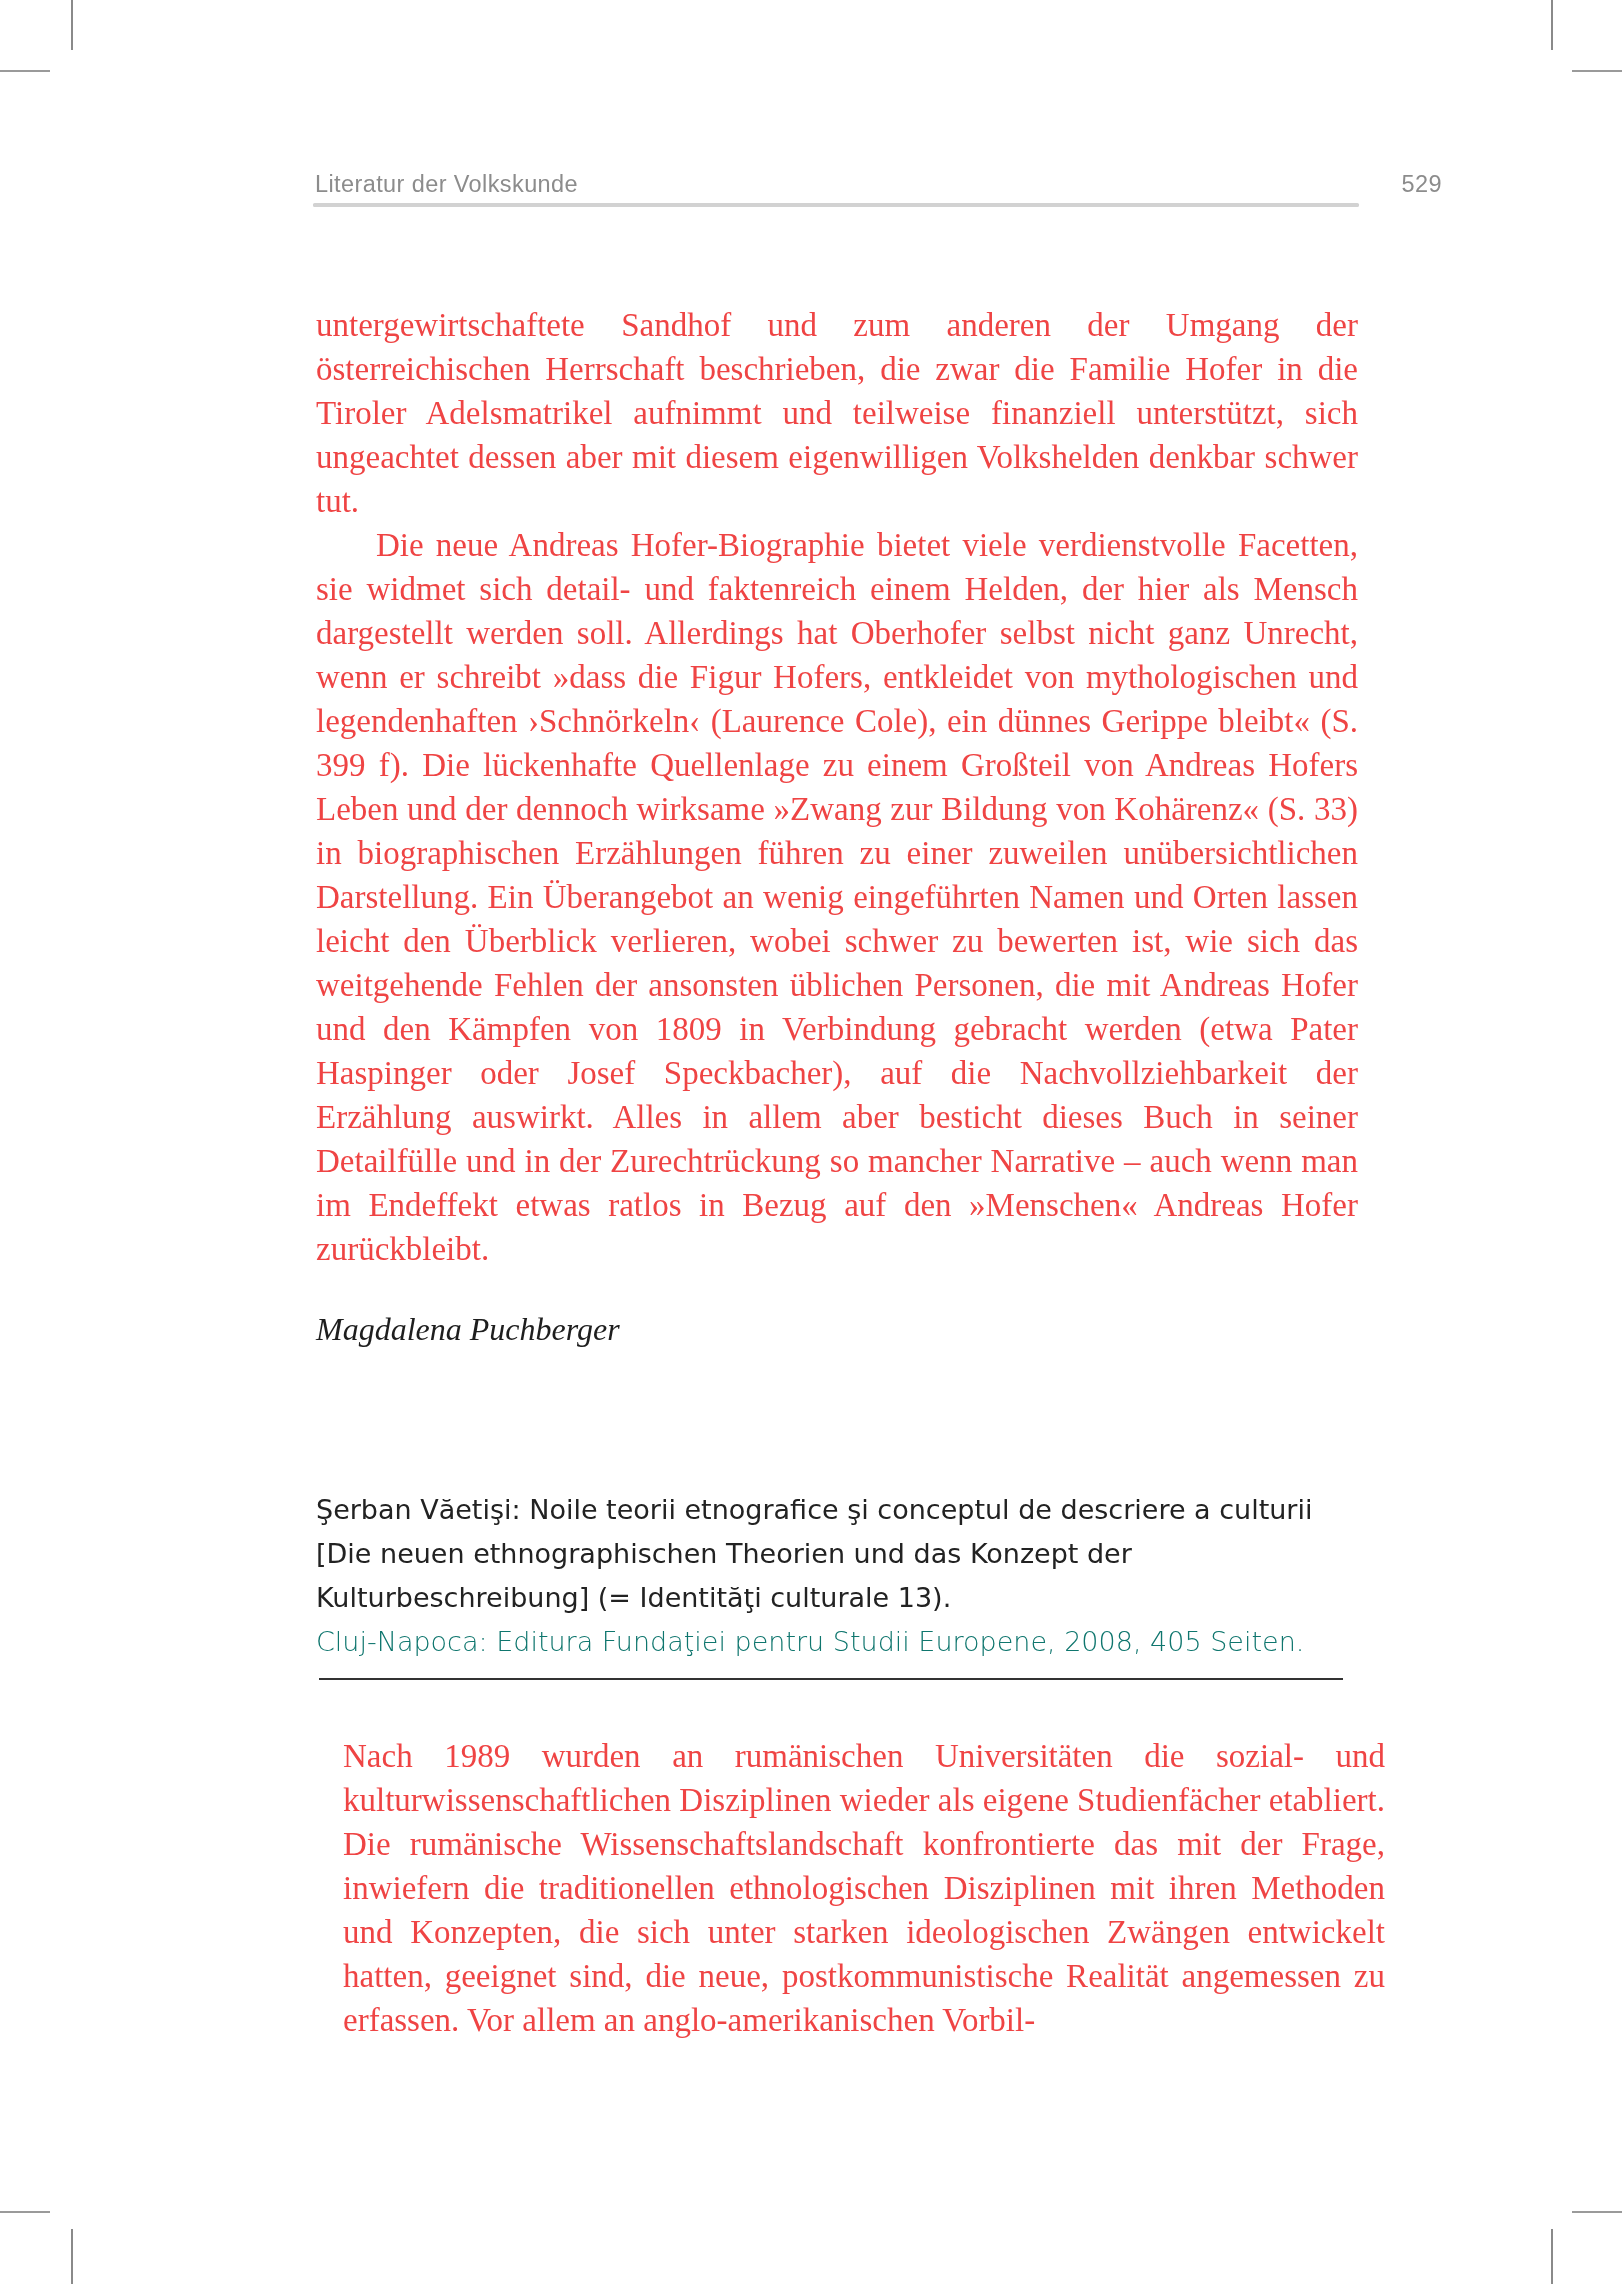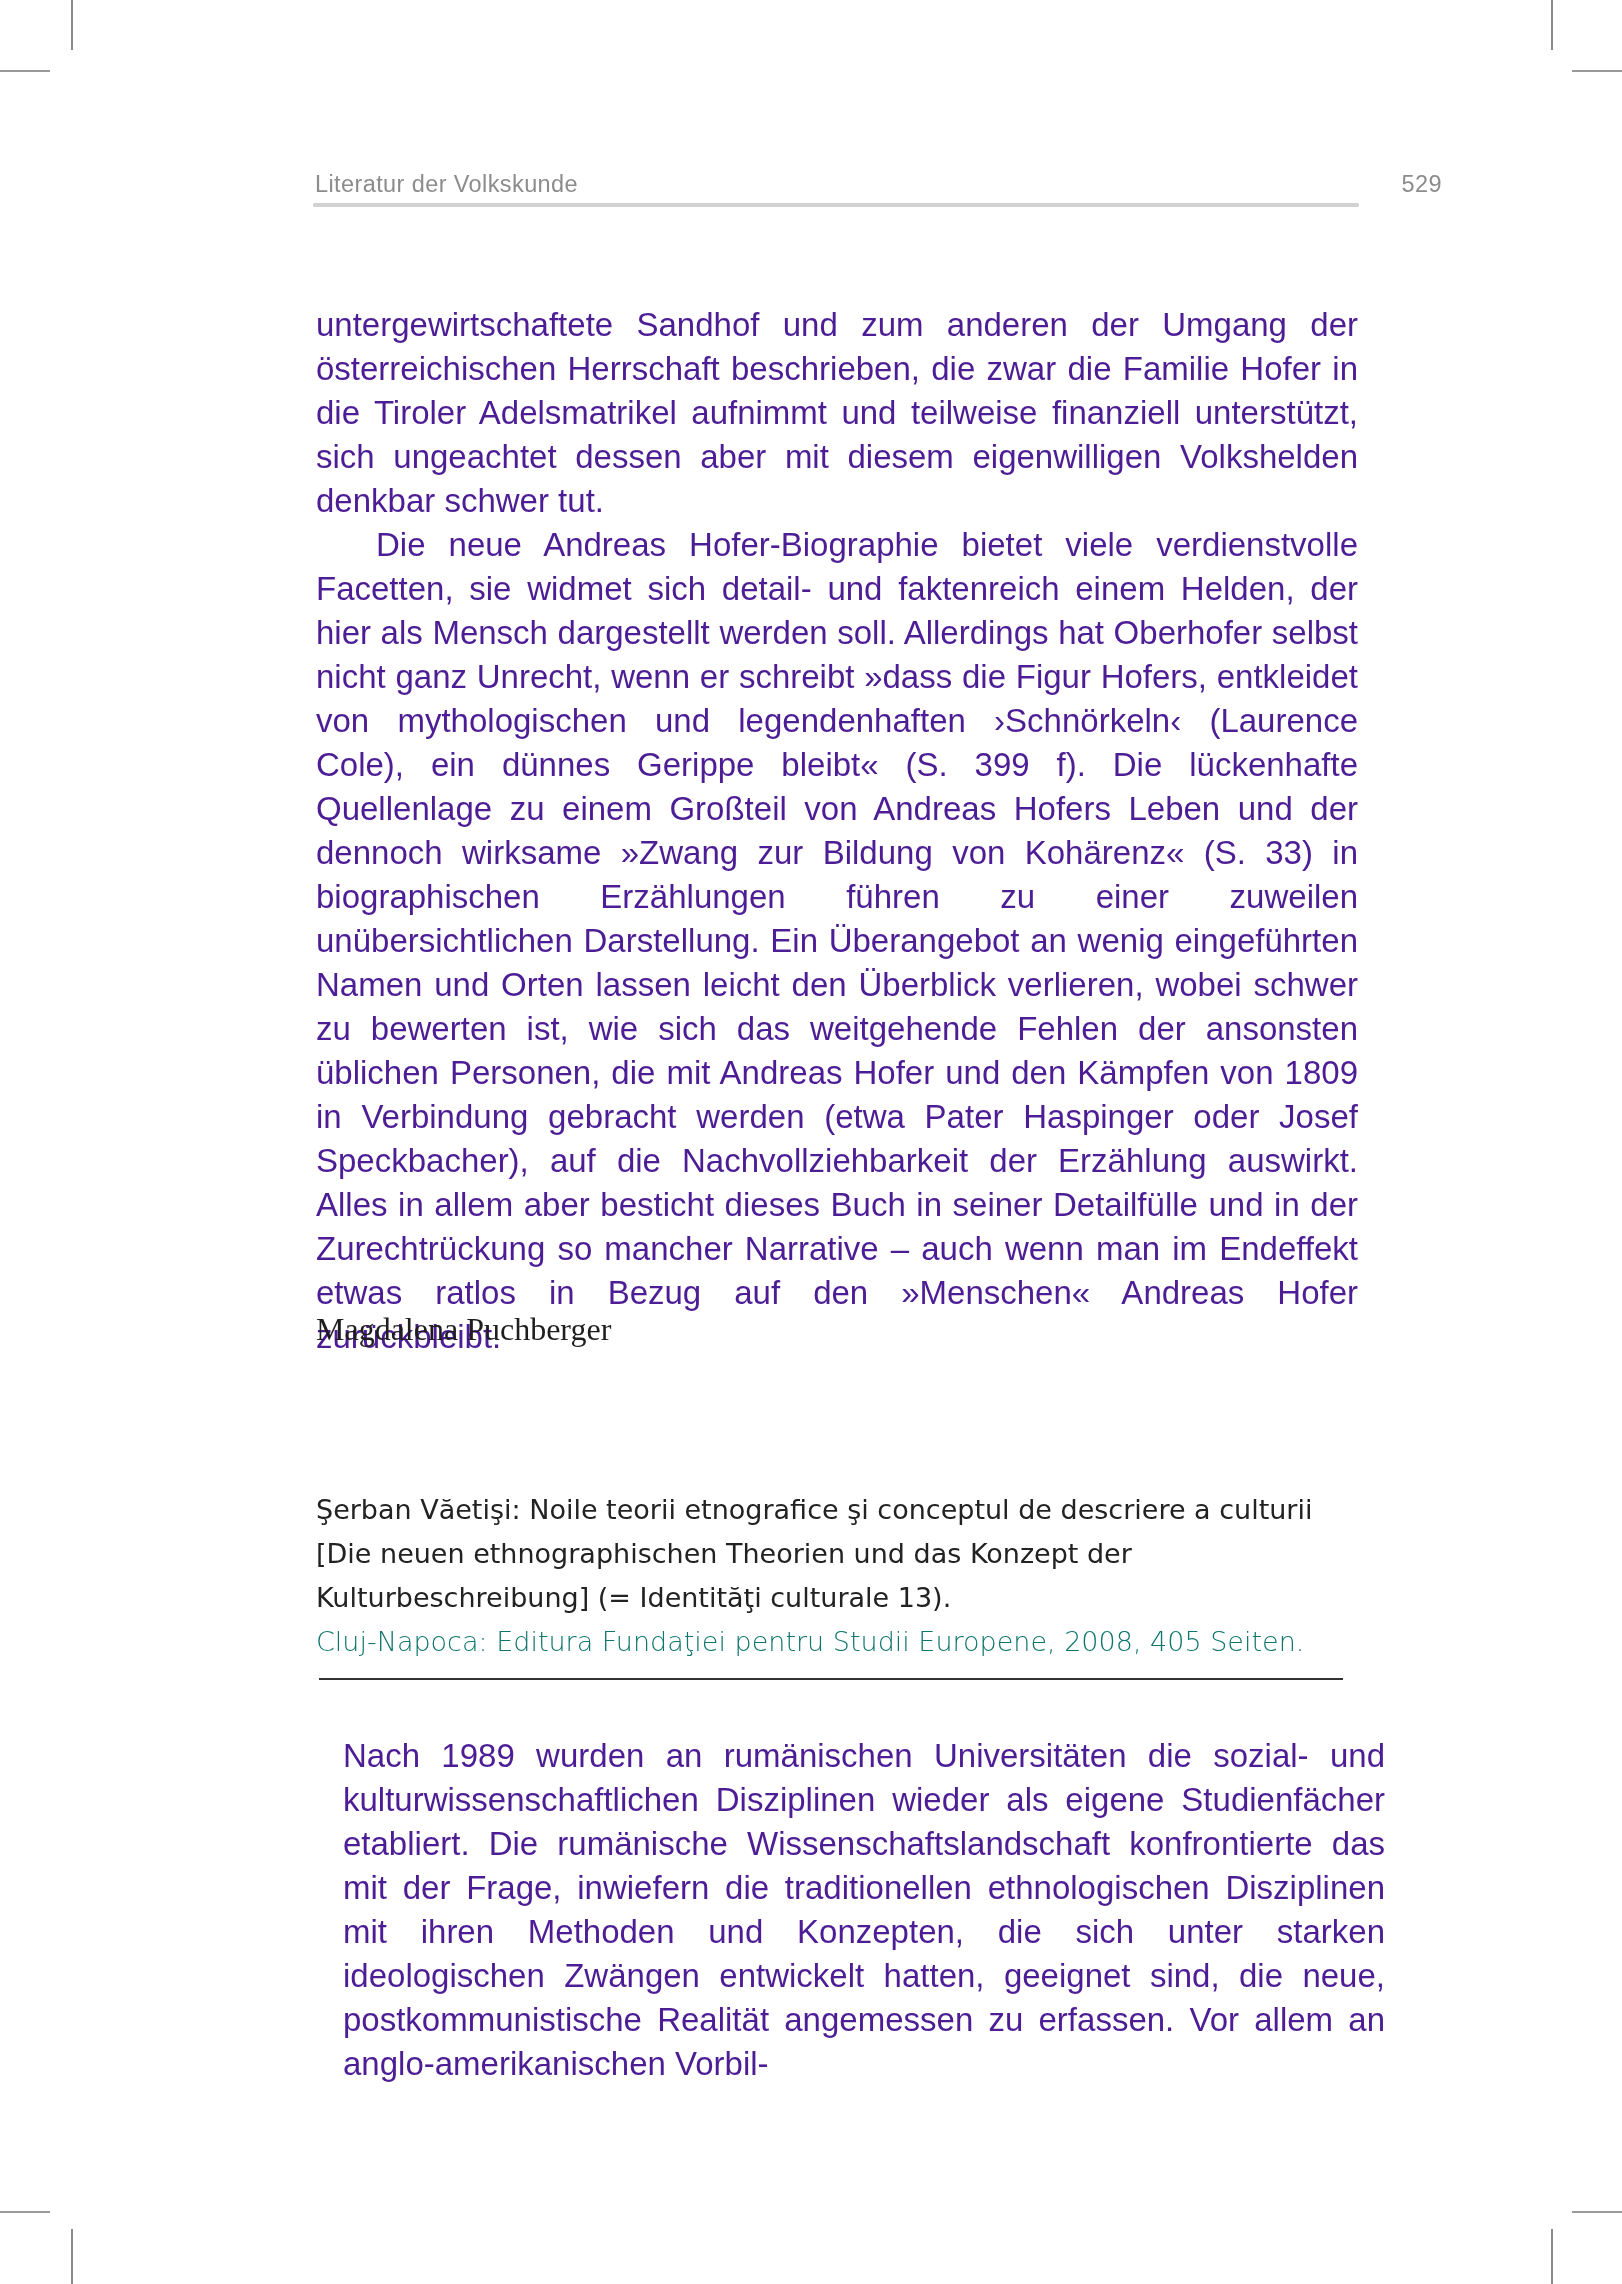--- a/index.html
+++ b/index.html
@@ -12,28 +12,28 @@
     font-family: "Liberation Sans", sans-serif; font-size: 23.5px; font-weight: 300;
     color: #8c8c8c; letter-spacing: 0.4px;
   }
   .running-head .folio { position: absolute; right: 0; top: 0; }
   .head-rule {
     position: absolute; left: 313px; top: 203px; width: 1046px; height: 4px;
     background: #d2d2d2; border-radius: 1.6px;
   }
   .body-text {
     position: absolute; left: 316px; width: 1042px;
-    font-family: Liberation Sans, sans-serif; font-size: 33px; line-height: 44px;
-    color: #4c1d95; text-align: justify; hyphens: manual;
+    font-family: Liberation Serif, serif; font-size: 33px; line-height: 44px;
+    color: #ef4444; text-align: justify; hyphens: manual;
   }
   .body-text p { margin: 0; }
   .body-text p.indent { text-indent: 60px; }
   .signature {
     position: absolute; left: 316px; top: 1311px;
-    font-family: "Liberation Serif", serif; font-size: 32px;
+    font-family: "Liberation Serif", serif; font-style: italic; font-size: 32px;
     color: #1e1e1e;
     text-align: right;
   }
   .review-head {
     position: absolute; left: 316px; top: 1468px; width: 1054px;
     font-family: "DejaVu Sans", sans-serif; font-size: 27px; line-height: 44px;
     color: #222222;
     margin-top: 20px;
   }
   .review-head .title { display: block; }

